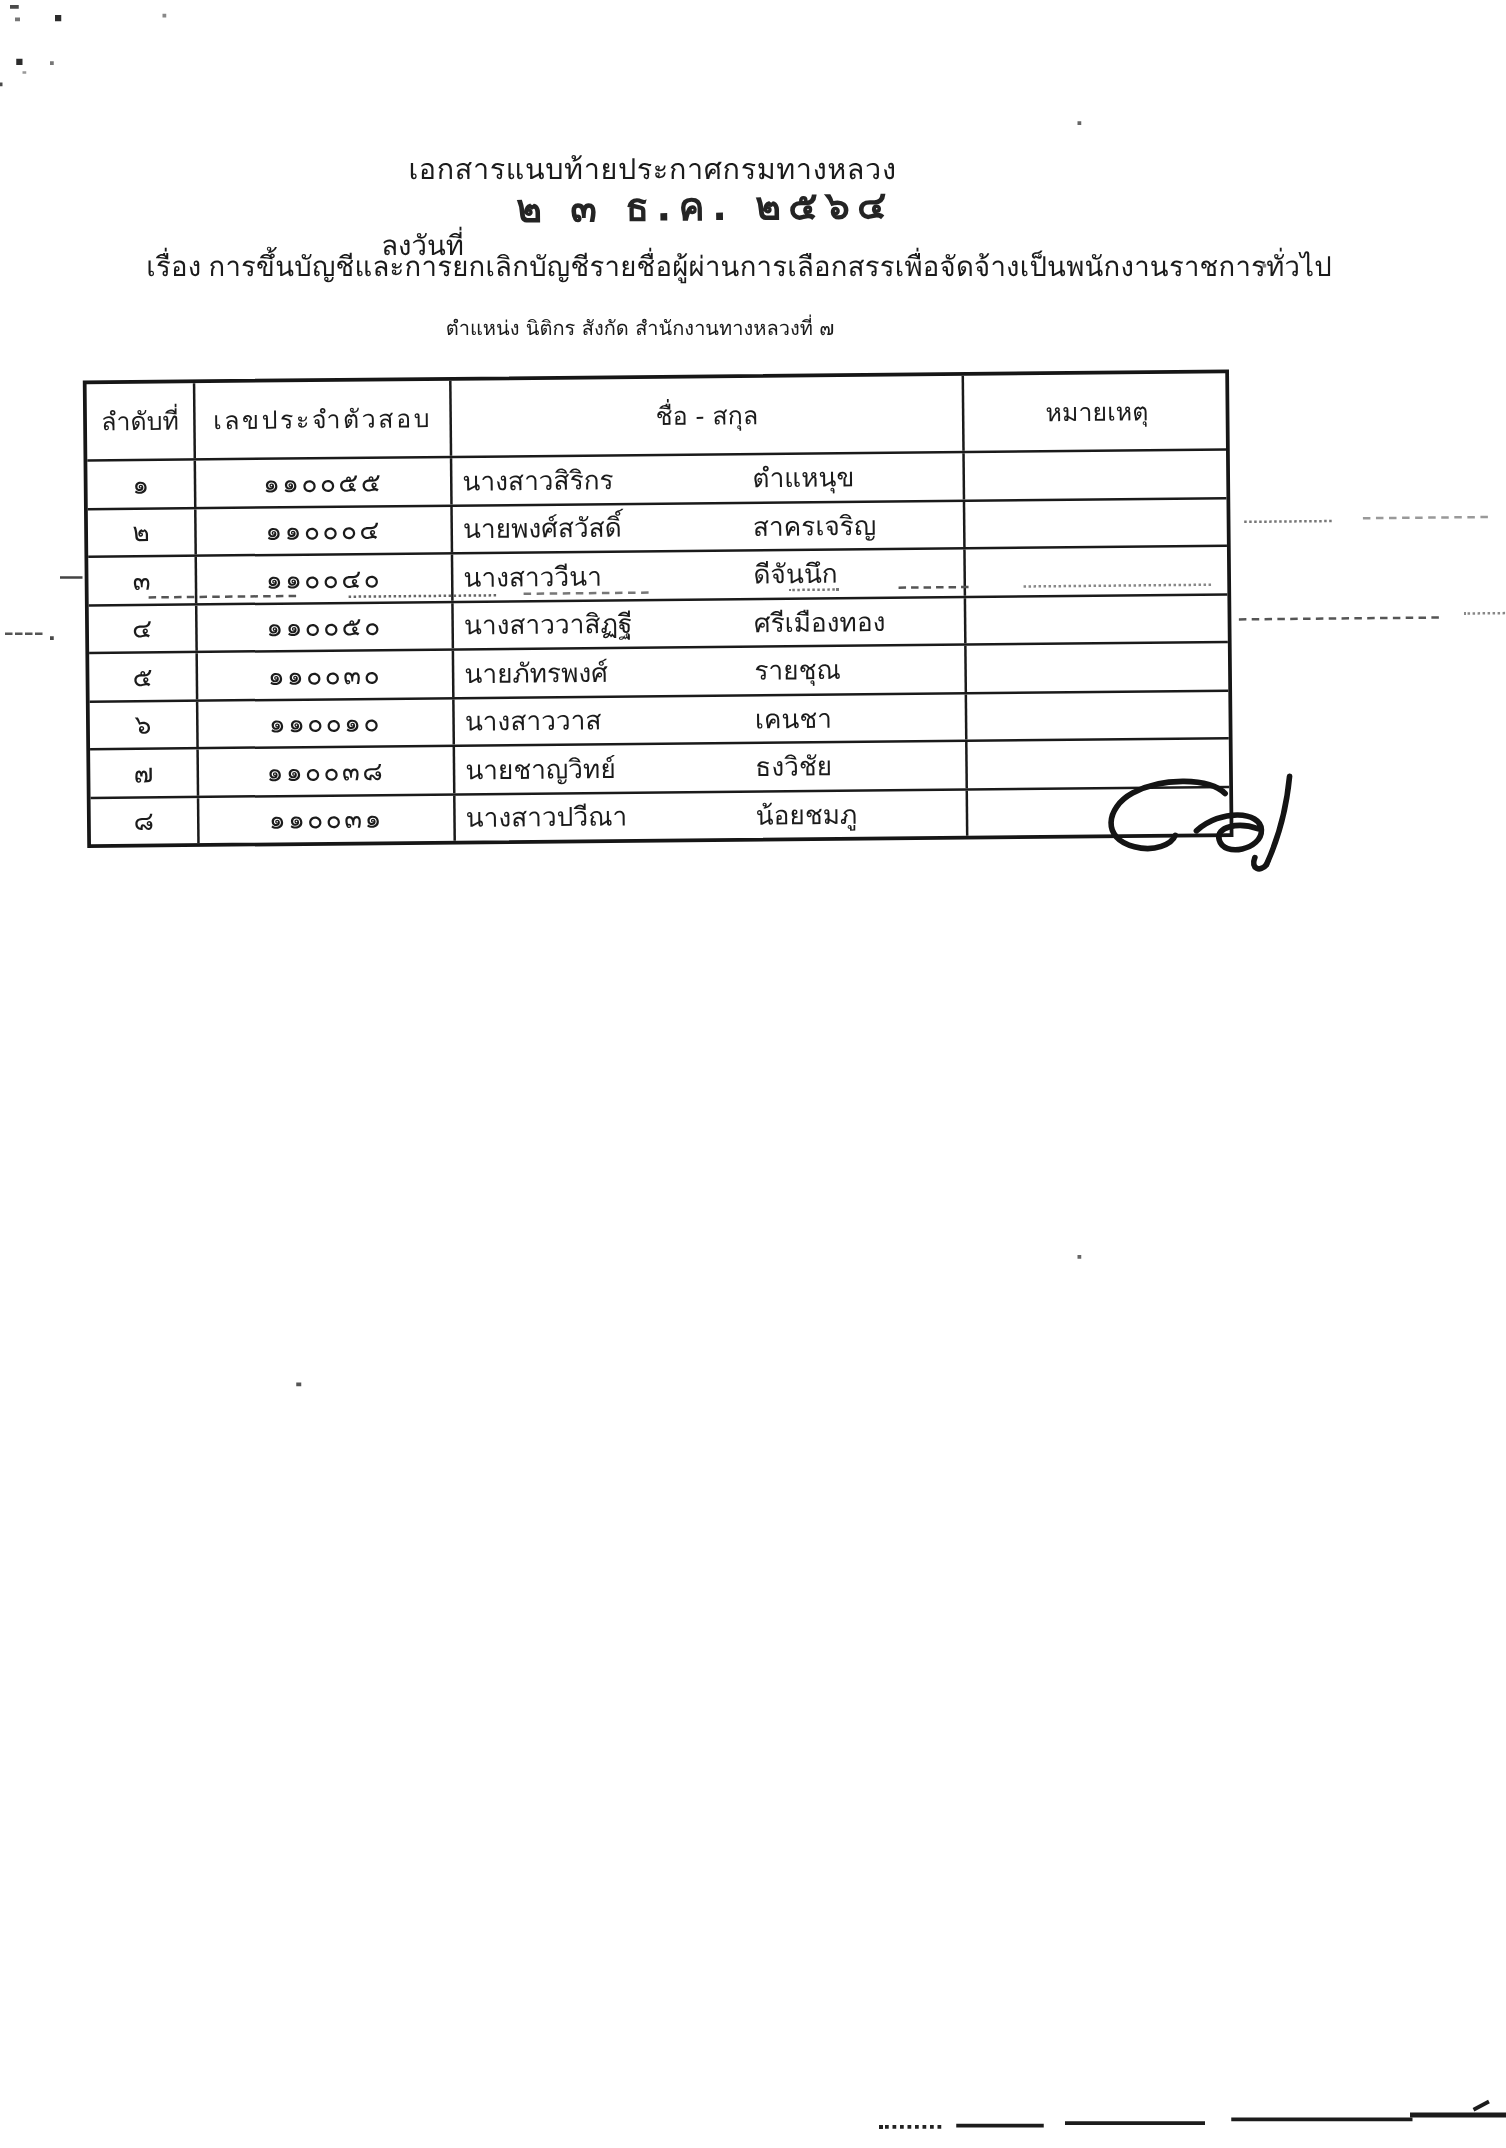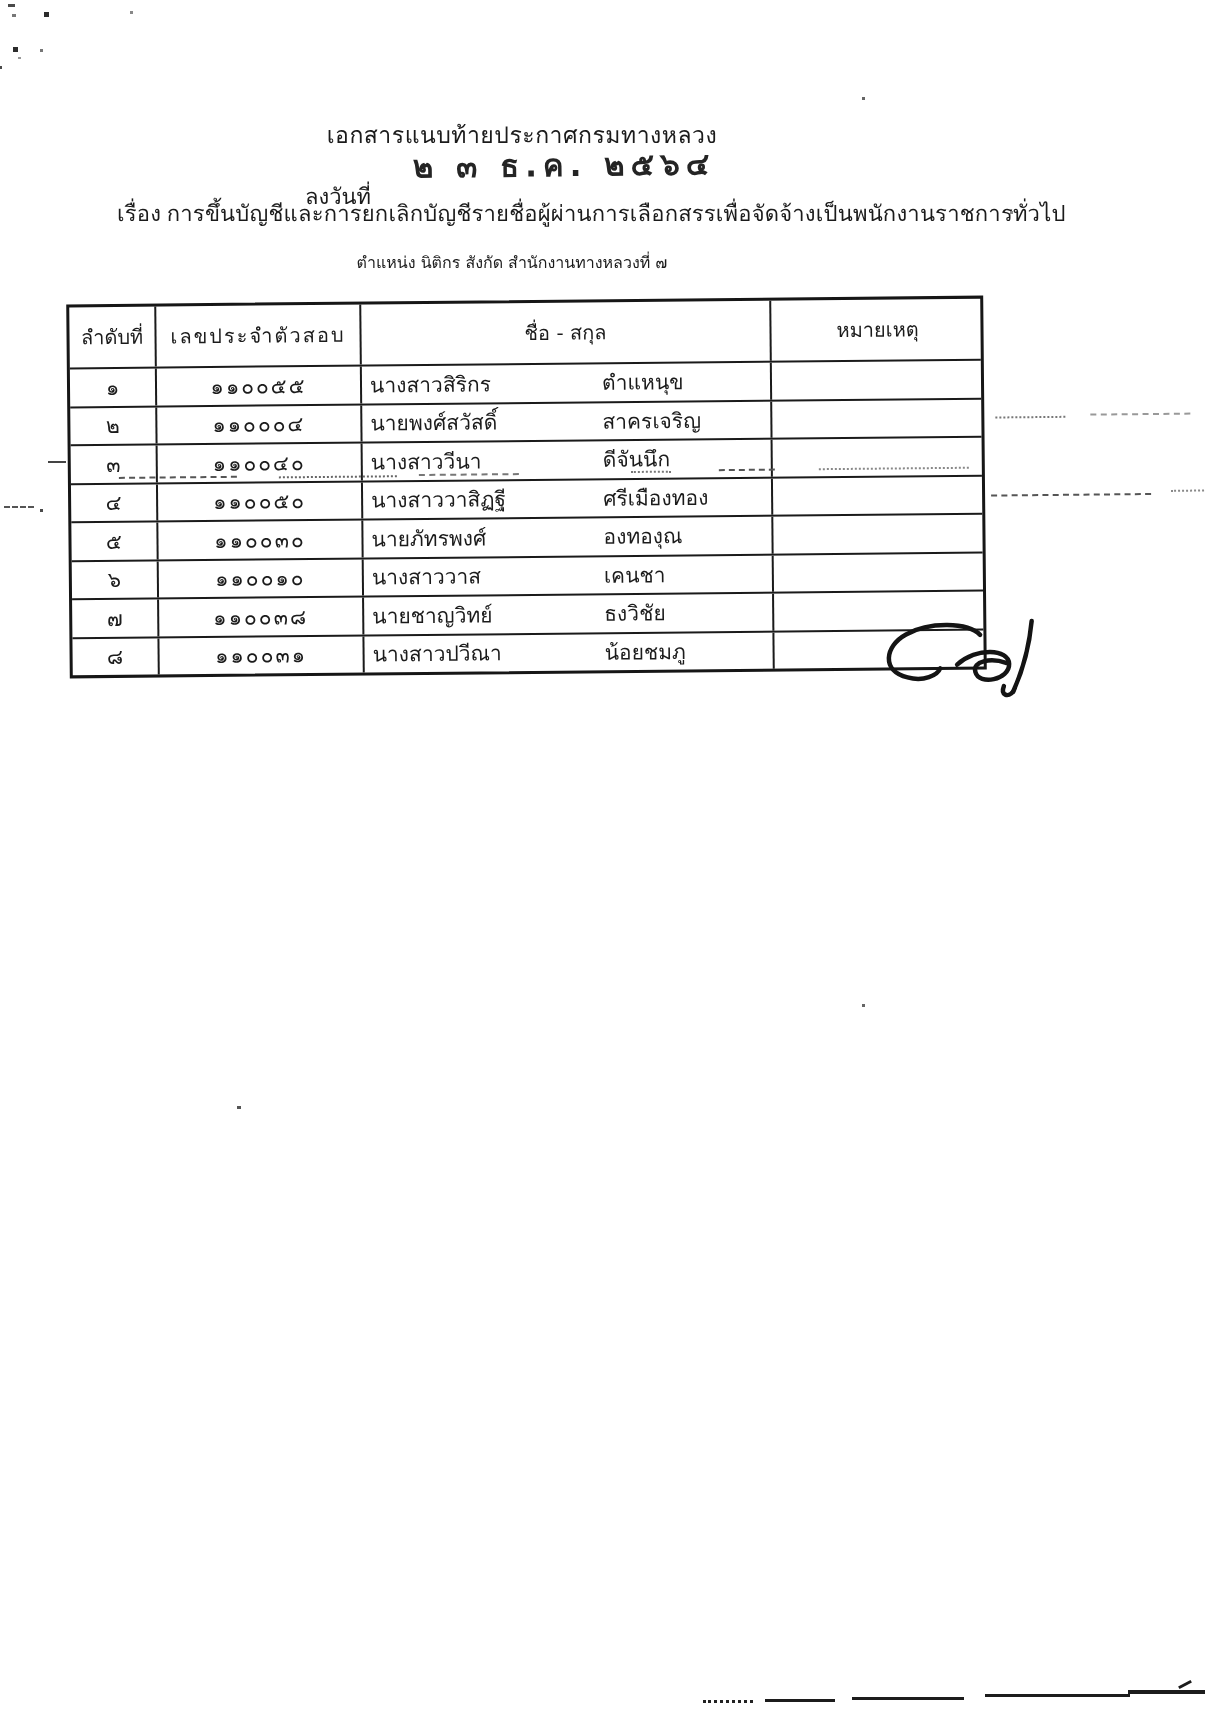--- a/index.html
+++ b/index.html
@@ -114,21 +114,21 @@
       <span class="lastname">ศรีเมืองทอง</span>
     </div>
     <div class="td c-remark"></div>
   </div>
 
   <div class="tr body-row">
     <div class="td c-no">๕</div>
     <div class="td c-id">๑๑๐๐๓๐</div>
     <div class="td c-name">
       <span>นายภัทรพงศ์</span>
-      <span class="lastname">องทองุณ</span>
+      <span class="lastname">รายชุณ</span>
     </div>
     <div class="td c-remark"></div>
   </div>
 
   <div class="tr body-row">
     <div class="td c-no">๖</div>
     <div class="td c-id">๑๑๐๐๑๐</div>
     <div class="td c-name">
       <span>นางสาววาส</span>
       <span class="lastname">เคนชา</span>

